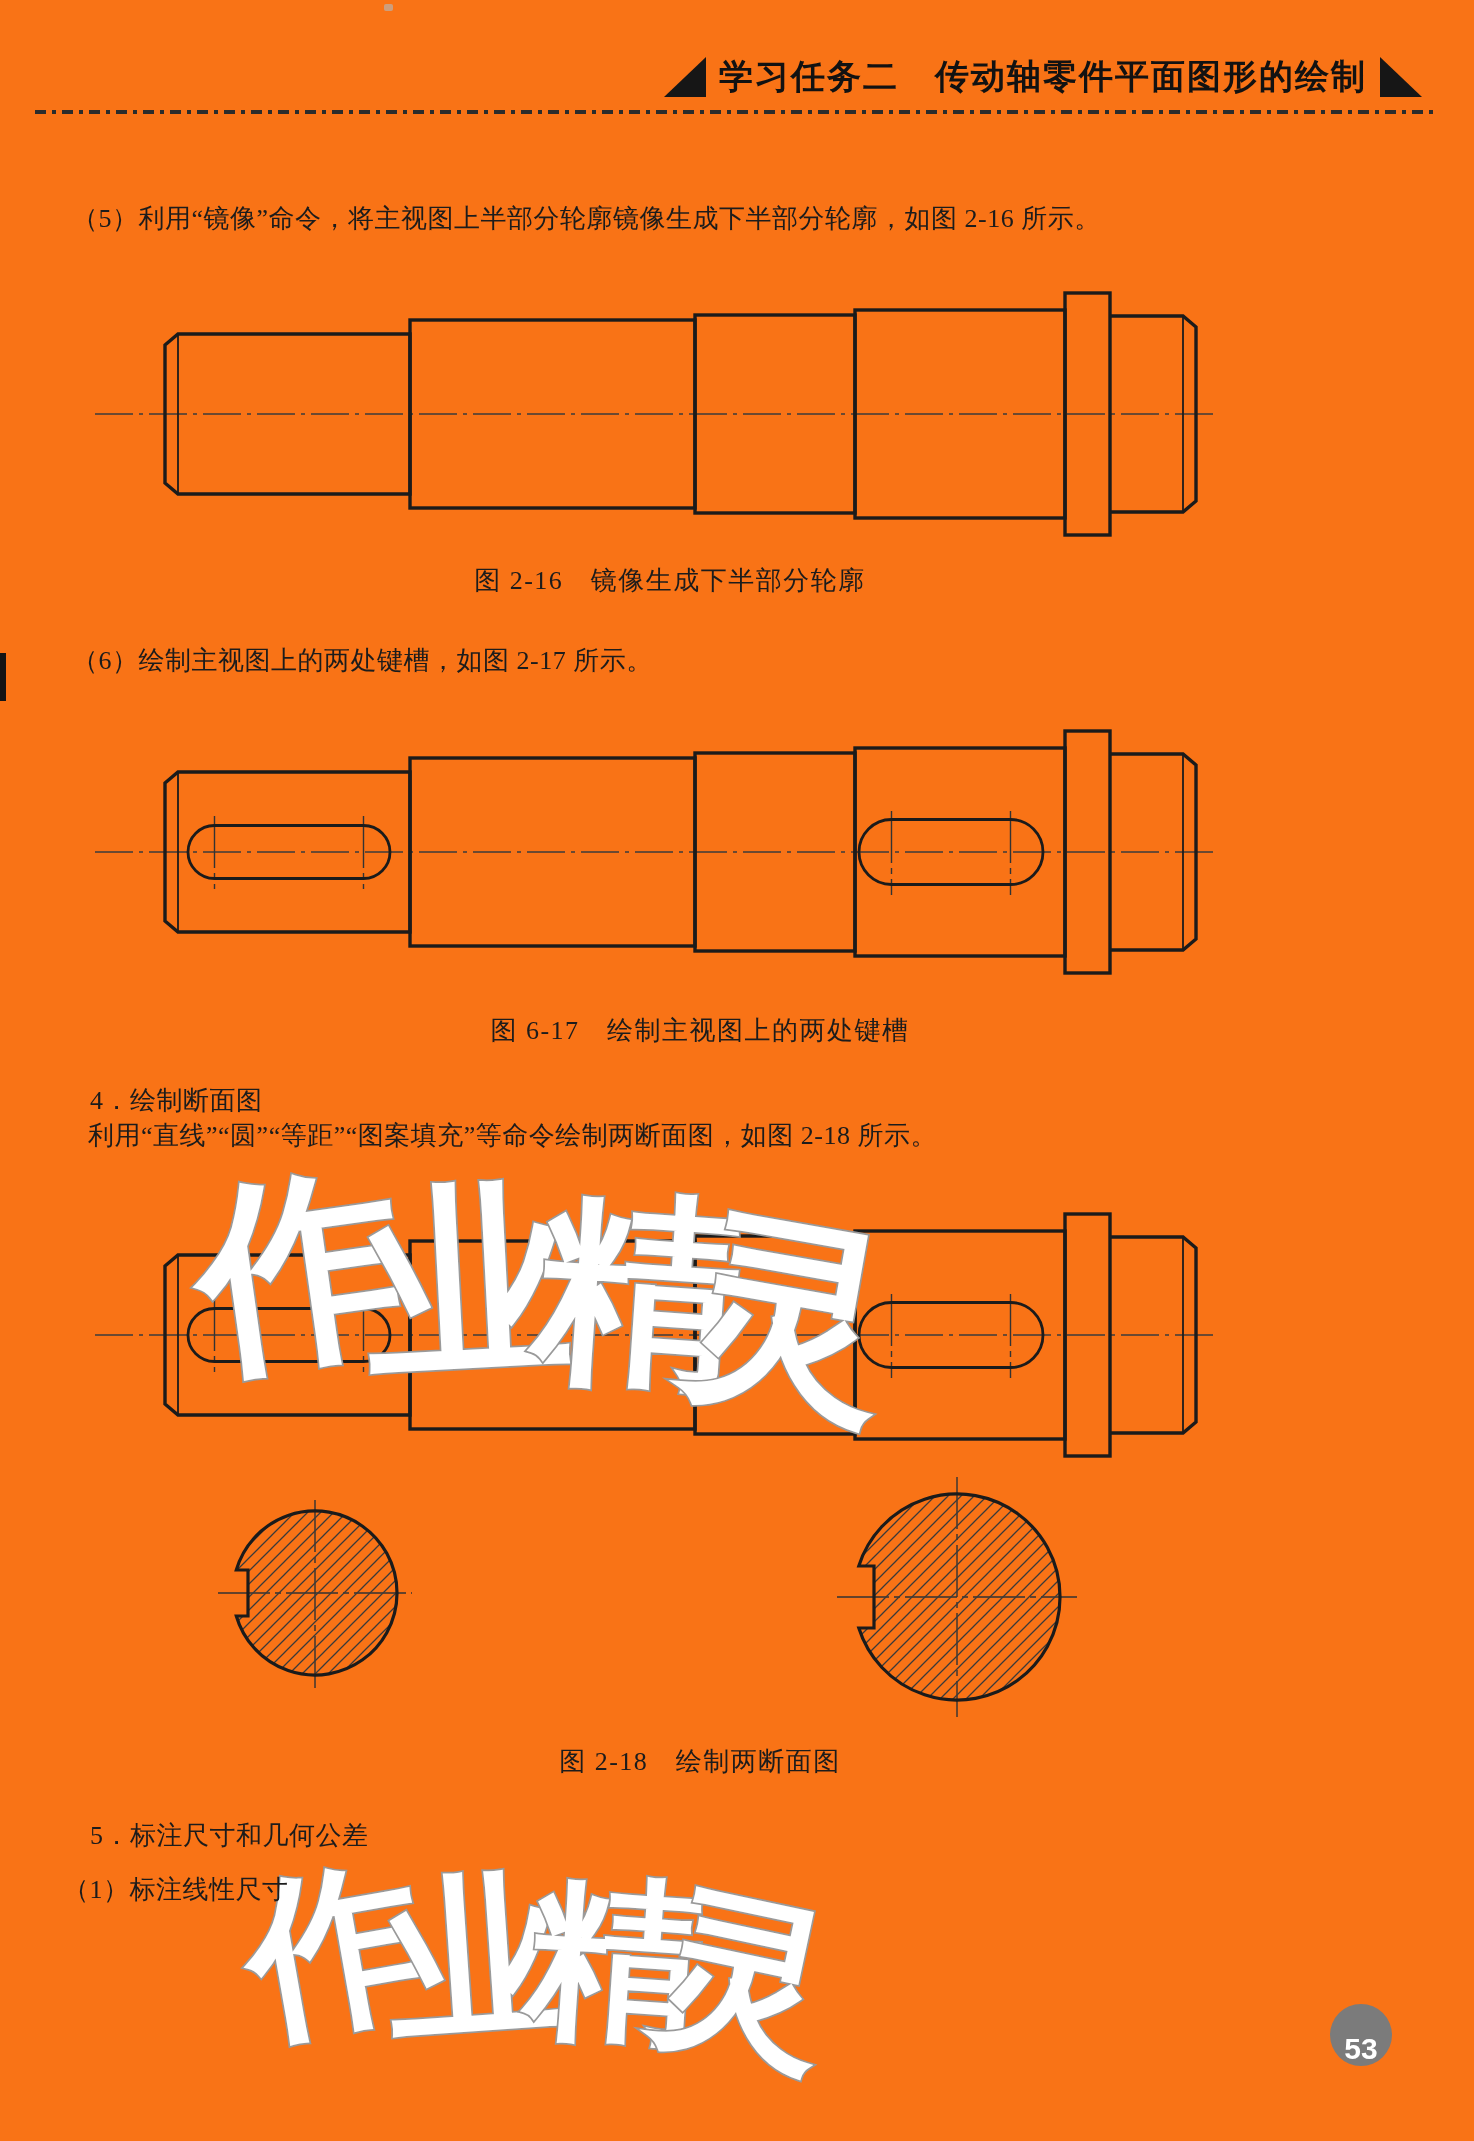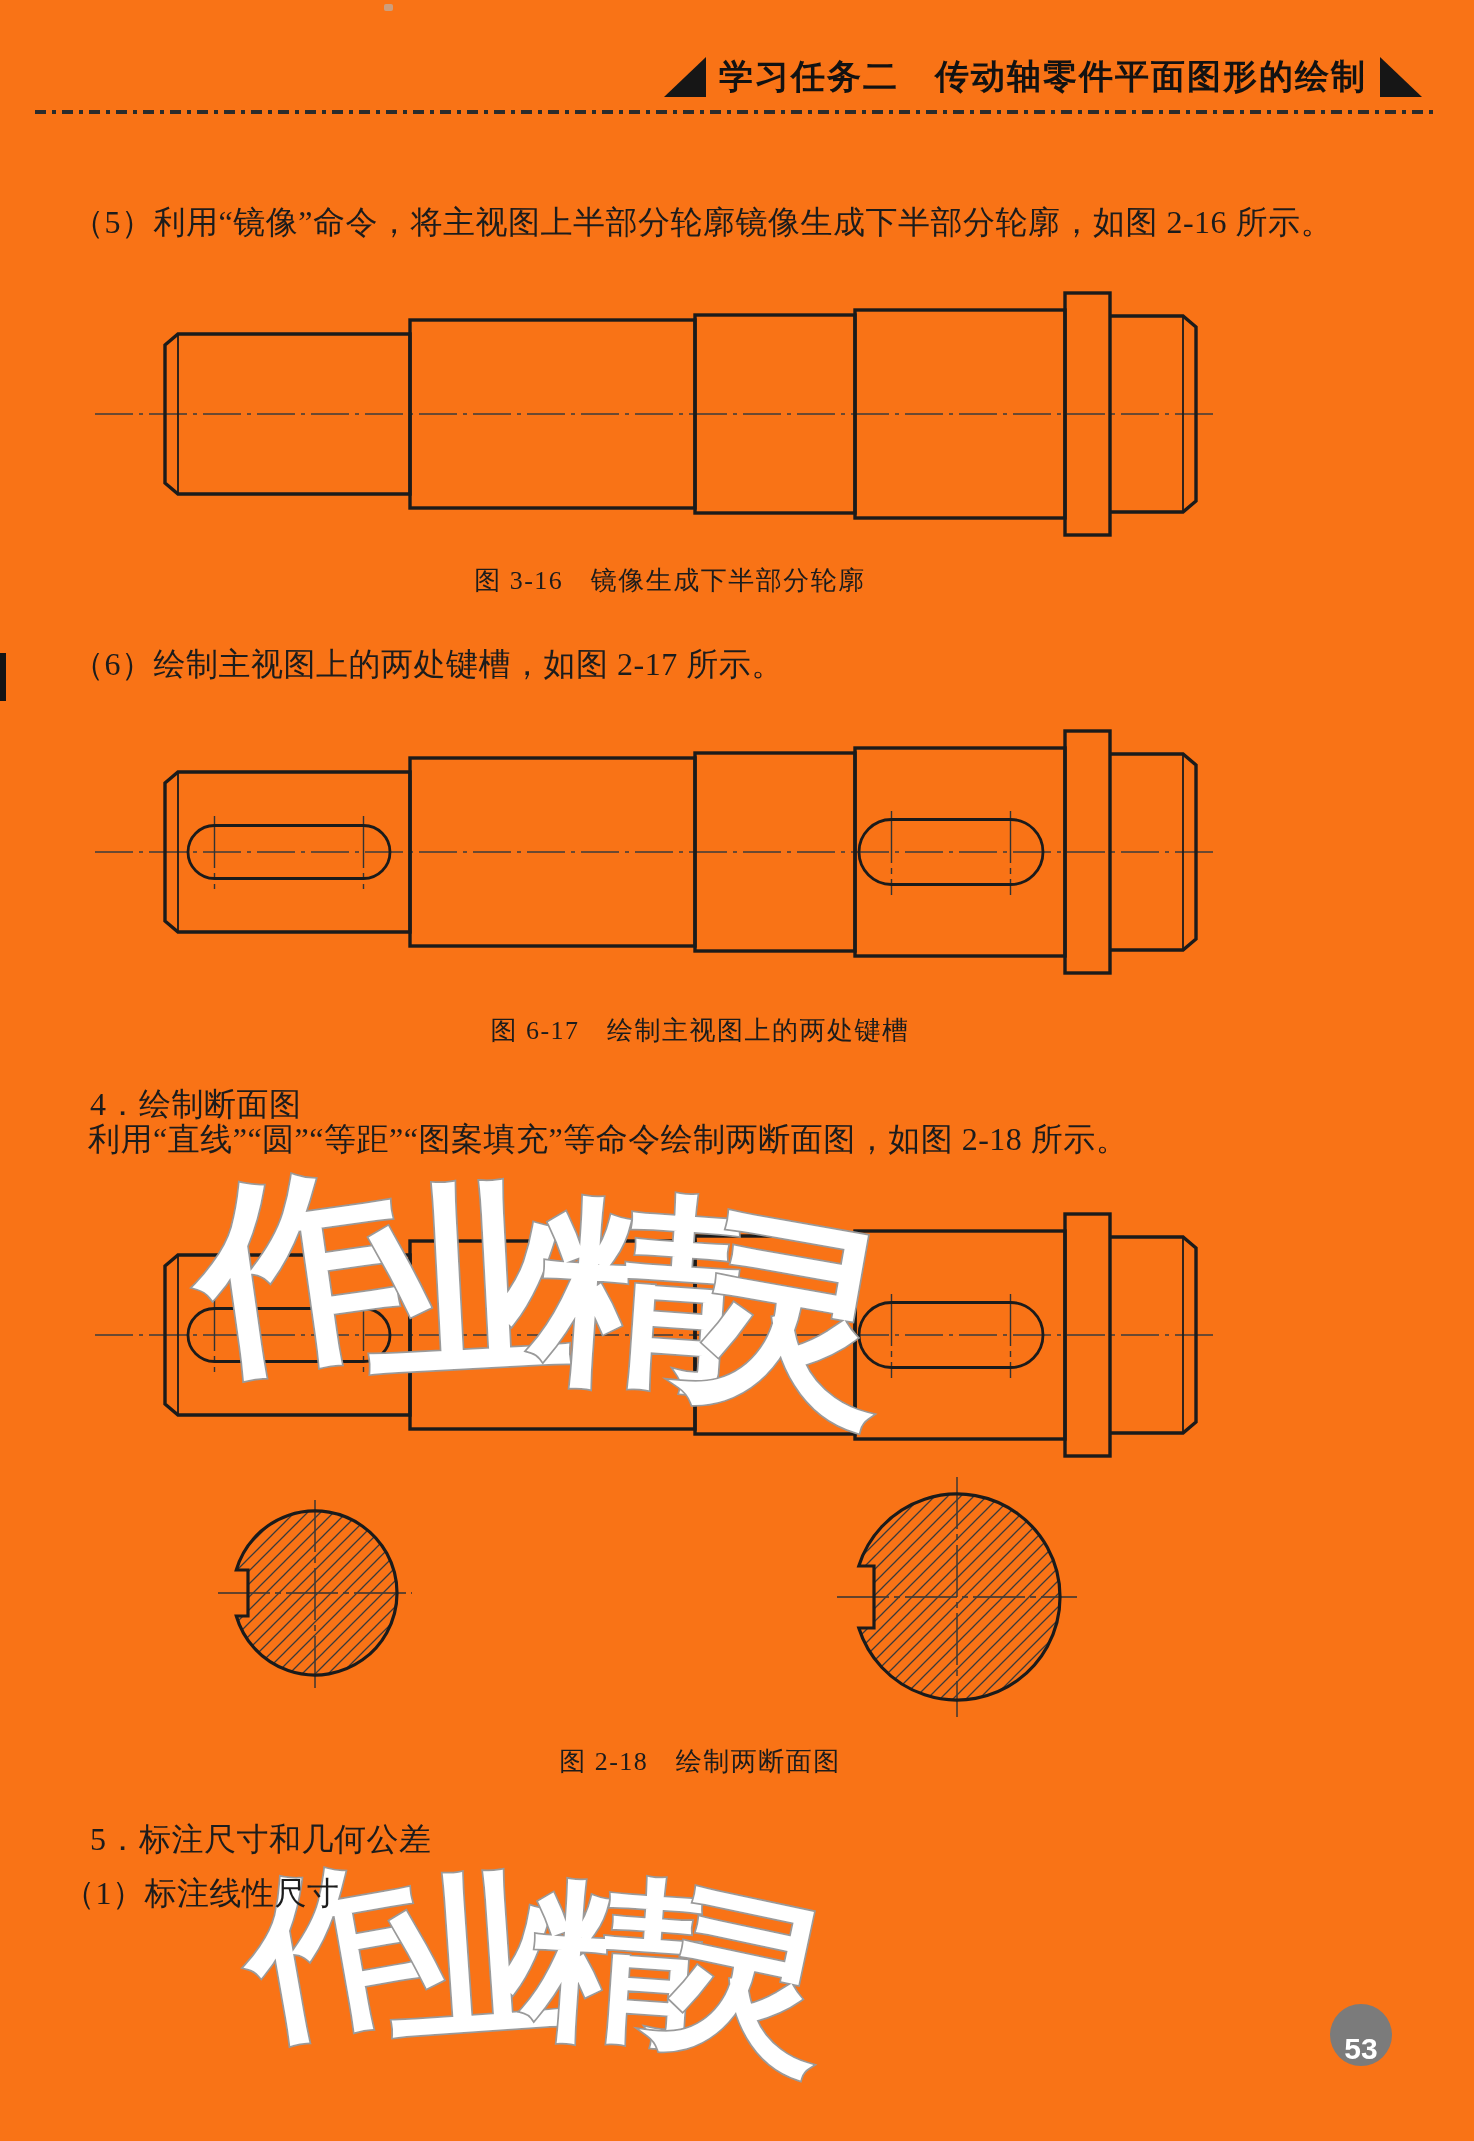--- a/index.html
+++ b/index.html
@@ -16,21 +16,21 @@
     font-family:"Liberation Sans","DejaVu Sans",sans-serif; font-weight:700;
     font-size:34px; letter-spacing:2px; white-space:nowrap; color:#121212; margin:0;
   }
   .dash-rule{
     position:absolute; top:110px; left:35px; width:1402px; height:4px; z-index:4;
     background:repeating-linear-gradient(to right,#2c2c2c 0 11px,transparent 11px 17px,#2c2c2c 17px 21px,transparent 21px 27px);
   }
   .speck{position:absolute; left:384px; top:4px; width:9px; height:7px; background:#b5b5b5; opacity:.65; border-radius:2px;}
   .edge-mark{position:absolute; left:0; top:653px; width:6px; height:48px; background:#141414;}
   
-  .tx{position:absolute; white-space:nowrap; font-size:32px; letter-spacing:.5px; z-index:4;}
+  .tx{position:absolute; white-space:nowrap; font-size:26px; letter-spacing:.5px; z-index:4;}
   .cap{position:absolute; text-align:center; font-size:26px; letter-spacing:1.5px; z-index:4;}
   
   .fig{position:absolute; z-index:2;}
   .ol{stroke:#1b1b1b; stroke-width:3.4; fill:none; stroke-linejoin:miter;}
   .th{stroke:#1b1b1b; stroke-width:1.8; fill:none;}
   .kw{stroke:#1b1b1b; stroke-width:2.8; fill:none;}
   .cl{stroke:#3c3c3c; stroke-width:1.5; fill:none; stroke-dasharray:38 6 4 6;}
   .cx{stroke:#333333; stroke-width:1.4; fill:none; stroke-dasharray:52 5 6 5;}
   .sec{stroke:#1b1b1b; stroke-width:3.2; stroke-linejoin:miter;}
   
@@ -70,21 +70,21 @@
       <path class="ol" d="M88 45 L320 45 L320 205 L88 205 L75 194 L75 56 Z"></path>
       <line class="th" x1="88" y1="45" x2="88" y2="205"></line>
       <rect class="ol" x="320" y="31" width="285" height="188"></rect>
       <rect class="ol" x="605" y="26" width="160" height="198"></rect>
       <rect class="ol" x="765" y="21" width="210" height="208"></rect>
       <rect class="ol" x="975" y="4" width="45" height="242"></rect>
       <path class="ol" d="M1020 27 H1093 L1106 38 V212 L1093 223 H1020"></path>
       <line class="th" x1="1093" y1="27" x2="1093" y2="223"></line>
     </g>
   </svg>
-  <div class="cap" style="left:90px; top:563px; width:1160px;">图 3-16　镜像生成下半部分轮廓</div>
+  <div class="cap" style="left:90px; top:563px; width:1160px;">图 2-16　镜像生成下半部分轮廓</div>
 
   <div class="tx" style="left:72px; top:643px;">（6）绘制主视图上的两处键槽，如图 2-17 所示。</div>
 
   <svg class="fig" style="left:90px; top:727px;" width="1160" height="250" viewBox="0 0 1160 250">
     <path class="cl" d="M5 125 H1128"></path>
     <g>
       <path class="ol" d="M88 45 L320 45 L320 205 L88 205 L75 194 L75 56 Z"></path>
       <line class="th" x1="88" y1="45" x2="88" y2="205"></line>
       <rect class="ol" x="320" y="31" width="285" height="188"></rect>
       <rect class="ol" x="605" y="26" width="160" height="198"></rect>

